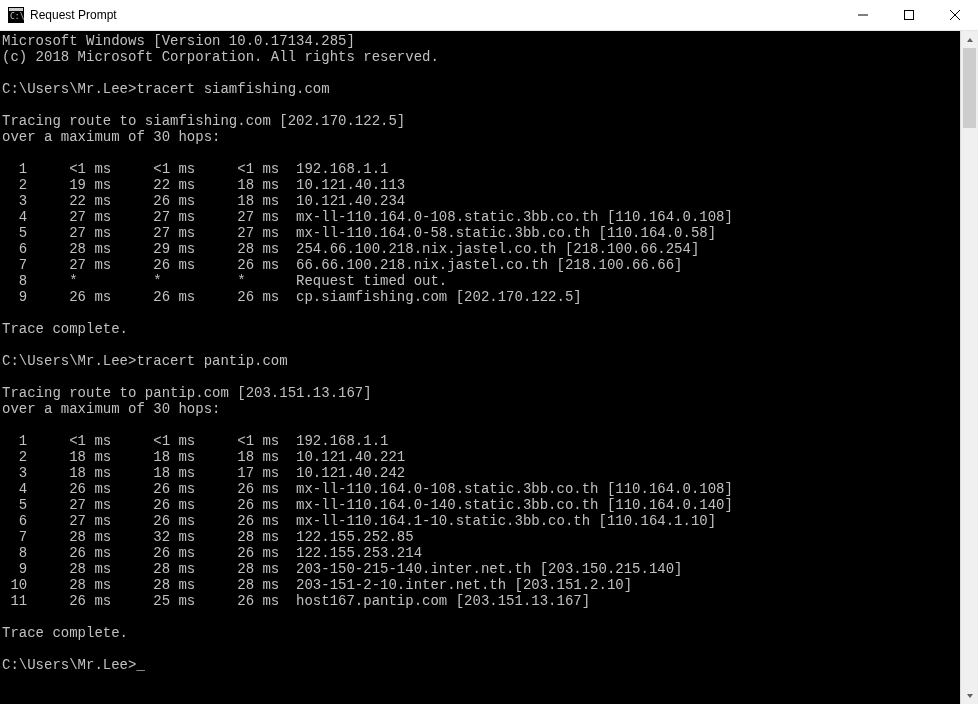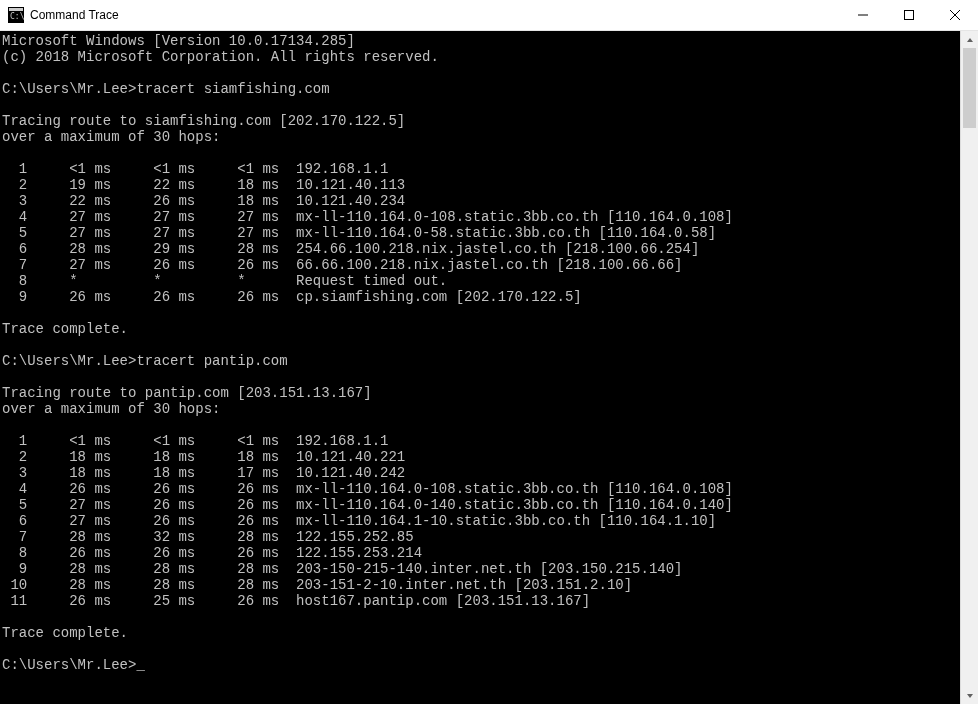--- a/index.html
+++ b/index.html
@@ -105,21 +105,21 @@
 <div class="window">
 
   <div class="titlebar">
     <span class="icon">
       <svg width="16" height="16" viewBox="0 0 16 16">
         <rect x="0" y="0" width="16" height="16" fill="#000"></rect>
         <rect x="1" y="1" width="14" height="3" fill="#cccccc"></rect>
         <text x="2" y="12" font-size="8" fill="#c0c0c0" font-family="monospace">C:\</text>
       </svg>
     </span>
-    <span class="title">Command Trace</span>
+    <span class="title">Request Prompt</span>
     <div class="win-controls">
       <div class="win-btn">
         <svg width="10" height="10" viewBox="0 0 10 10">
             <line x1="0" y1="5" x2="10" y2="5" stroke="#000" stroke-width="1"></line>
           </svg>
       </div>
       <div class="win-btn">
         <svg width="10" height="10" viewBox="0 0 10 10">
             <rect x="0.5" y="0.5" width="9" height="9" fill="none" stroke="#000" stroke-width="1"></rect>
           </svg>

